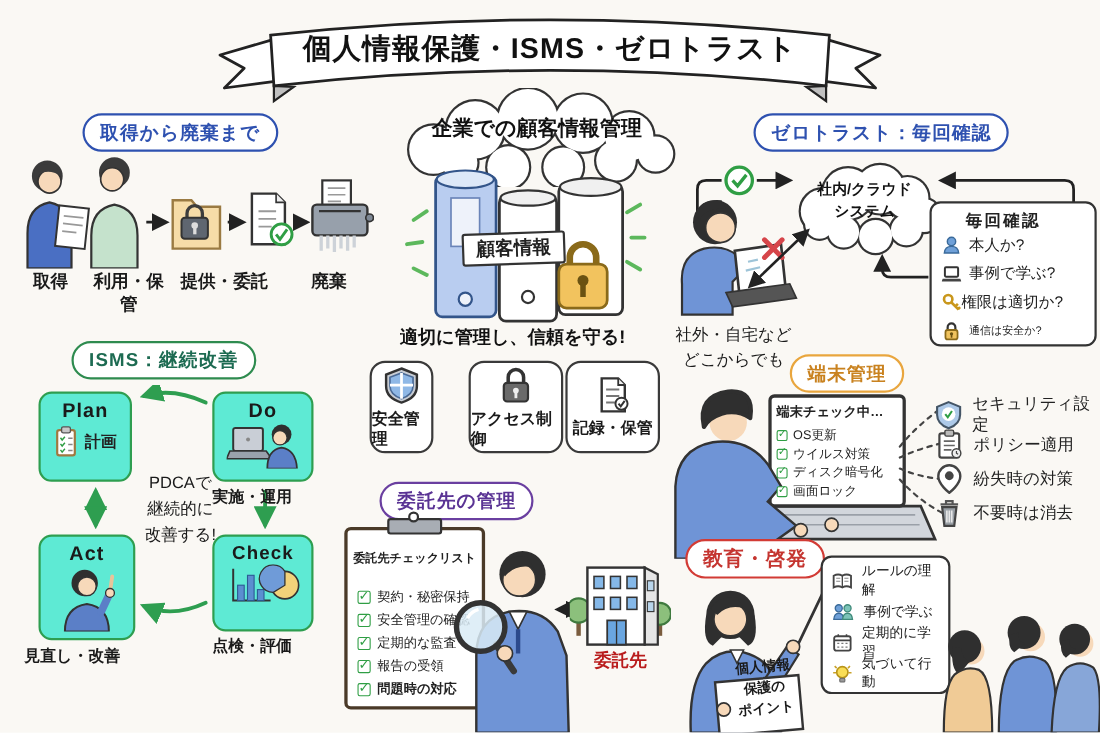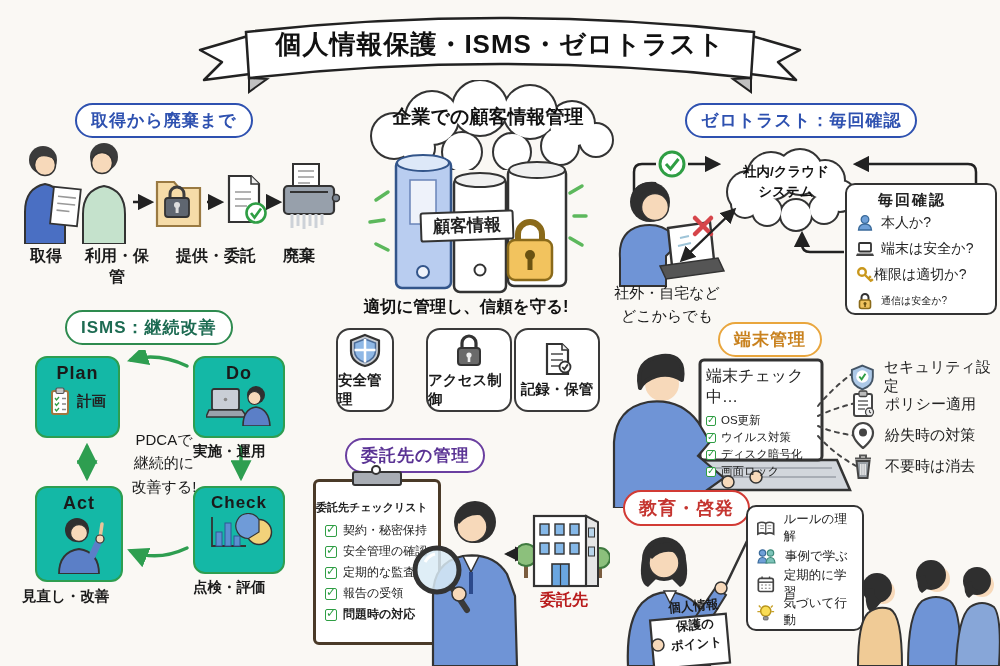--- a/index.html
+++ b/index.html
@@ -17,21 +17,21 @@
   .pre { white-space:pre-line; }
   .cb { display:inline-block; width:12px; height:12px; border:1.6px solid #2f9e44; border-radius:2px;
         position:relative; background:#fff; flex:none; }
   .cb::after { content:"✓"; position:absolute; left:0; top:-4px; font-size:12px; color:#2f9e44; font-weight:bold; }
   .cb.sm { width:10px; height:10px; }
   .cb.sm::after { font-size:10px; top:-3px; }
   .steplbl { position:absolute; top:246px; text-align:center; font-size:16px; font-weight:600; color:#1a1a1a; }
   .mcard { position:absolute; top:328px; height:84px; background:#fff; border:2.4px solid #3a3a3a;
            border-radius:14px; display:flex; flex-direction:column; align-items:center; justify-content:center; gap:3px; }
   .mcard .lbl { font-size:14.5px; font-weight:600; color:#1a1a1a; }
-  .stagebox { position:absolute; background:#14b8a6; border:2.2px solid #2e9e50; border-radius:12px; text-align:center; }
+  .stagebox { position:absolute; background:#5eead4; border:2.2px solid #2e9e50; border-radius:12px; text-align:center; }
   .stage-en { font-size:18px; font-weight:600; color:#1a1a1a; margin-top:5px; letter-spacing:1px; }
   .jp { position:absolute; font-size:14.5px; font-weight:600; color:#1a1a1a; white-space:nowrap; }
   .panel { position:absolute; background:#fff; border:2.2px solid #333; border-radius:10px; }
   .row { display:flex; align-items:center; }
   .label-plate { position:absolute; background:#fff; border:2.5px solid #333; border-radius:3px;
                  text-align:center; font-weight:bold; }
 </style>
 </head>
 <body>
 
@@ -94,21 +94,21 @@
       <rect x="288" y="24" width="26" height="26" fill="#fff" stroke="#333" stroke-width="2"></rect>
       <path d="M293,31 h16 M293,37 h16 M293,43 h12" stroke="#999" stroke-width="1.5"></path>
       <rect x="279" y="46" width="50" height="28" rx="4" fill="#97a0ab" stroke="#333" stroke-width="2.2"></rect>
       <path d="M285,52 h38" stroke="#333" stroke-width="2"></path>
       <path d="M287,74 v14 M293,74 v12 M299,74 v15 M305,74 v12 M311,74 v14 M317,74 v11" stroke="#cdd2d8" stroke-width="3"></path>
       <circle cx="331" cy="58" r="3.5" fill="#7e8894" stroke="#333" stroke-width="1.5"></circle>
     </g>
   </svg>
   <div class="steplbl" style="left:16px;width:60px">取得</div>
   <div class="steplbl" style="left:78px;width:78px">利用・保管</div>
-  <div class="steplbl" style="left:176px;width:80px">提供・委託</div>
+  <div class="steplbl" style="left:164px;width:80px">提供・委託</div>
   <div class="steplbl" style="left:269px;width:60px">廃棄</div>
 
   <svg class="abs" style="left:346px;top:80px" width="284" height="90" viewBox="0 0 284 90">
     <g stroke="#333" stroke-width="4" fill="#fff">
       <circle cx="48" cy="56" r="22"></circle>
         <circle cx="86" cy="38" r="26"></circle>
         <circle cx="134" cy="28" r="27"></circle>
       <circle cx="184" cy="32" r="26"></circle>
         <circle cx="226" cy="44" r="22"></circle>
         <circle cx="250" cy="60" r="16"></circle>
@@ -250,38 +250,38 @@
     <g stroke="#d6454a" stroke-width="4.5" stroke-linecap="round">
       <path d="M87,80 L103,96"></path>
         <path d="M103,80 L87,96"></path>
     </g>
     <path d="M74,122 L126,72" stroke="#222" stroke-width="2.4" marker-start="url(#m2)" marker-end="url(#m2)"></path>
     <path d="M368,46 L368,34 Q368,26 360,26 L248,26" stroke="#222" stroke-width="2.5" fill="none" marker-end="url(#m2)"></path>
     <path d="M236,114 L202,114 Q194,114 194,106 L194,96" stroke="#222" stroke-width="2.5" fill="none" marker-end="url(#m2)"></path>
   </svg>
   <div class="abs pre" style="left:738px;top:162px;width:96px;text-align:center;font-size:13.5px;font-weight:bold;line-height:1.45;color:#111">社内/クラウド
 システム</div>
-  <div class="abs pre" style="left:610px;top:282px;width:114px;text-align:center;font-size:15px;font-weight:500;line-height:1.5;color:#1a1a1a">社外・自宅など
+  <div class="abs pre" style="left:610px;top:294px;width:114px;text-align:center;font-size:15px;font-weight:500;line-height:1.5;color:#1a1a1a">社外・自宅など
 どこからでも</div>
 
   <div class="panel" style="left:845px;top:183px;width:152px;height:132px;padding:6px 9px">
     <div style="font-size:15px;font-weight:600;margin-left:22px;letter-spacing:2px">毎回確認</div>
     <div class="row" style="gap:7px;height:26px">
       <svg width="18" height="18" viewBox="0 0 18 18">
         <circle cx="9" cy="5.5" r="3.8" fill="#6fa0d8" stroke="#3a6a9a" stroke-width="1.3"></circle>
         <path d="M2.5,16 Q3,10 9,10 Q15,10 15.5,16 Z" fill="#6fa0d8" stroke="#3a6a9a" stroke-width="1.3"></path>
       </svg>
       <span style="font-size:14px">本人か?</span>
     </div>
     <div class="row" style="gap:7px;height:26px">
       <svg width="18" height="18" viewBox="0 0 18 18">
         <rect x="3" y="3" width="12" height="8.5" rx="1" fill="#fff" stroke="#333" stroke-width="1.8"></rect>
         <path d="M1,13.5 h16 l1,2.5 h-18 z" fill="#444"></path>
       </svg>
-      <span style="font-size:14px">端末は安全か?</span>
+      <span style="font-size:14px">事例で学ぶ?</span>
     </div>
     <div class="row" style="gap:0;height:26px">
       <svg width="18" height="18" viewBox="0 0 18 18">
         <circle cx="6" cy="6" r="3.8" fill="none" stroke="#c9971c" stroke-width="2.4"></circle>
         <path d="M9,9 L15.5,15.5 M12.5,12.5 l2.3,-2.3 M15,15 l1.8,-1.8" stroke="#c9971c" stroke-width="2.4" fill="none"></path>
       </svg>
       <span style="font-size:14px">権限は適切か?</span>
     </div>
     <div class="row" style="gap:7px;height:26px">
       <svg width="18" height="18" viewBox="0 0 18 18">
@@ -372,21 +372,21 @@
     <rect x="88" y="18" width="122" height="100" rx="4" fill="#fff" stroke="#333" stroke-width="3"></rect>
     <g>
       <circle cx="50" cy="42" r="17" fill="#f7d9ba"></circle>
       <path d="M28,46 Q22,18 50,14 Q74,12 70,38 Q58,30 44,34 Q32,38 28,46 Z" fill="#2f2f2f" stroke="#2f2f2f" stroke-width="4" stroke-linejoin="round"></path>
       <path d="M2,166 L2,100 Q4,66 36,60 Q68,56 86,80 L98,100 L86,114 L112,136 L70,166 Z" fill="#6f94d6" stroke="#333" stroke-width="2.2"></path>
       <circle cx="116" cy="140" r="6" fill="#f7d9ba" stroke="#333" stroke-width="1.5"></circle>
       <circle cx="144" cy="135" r="6" fill="#f7d9ba" stroke="#333" stroke-width="1.5"></circle>
     </g>
   </svg>
   <div class="abs" style="left:706px;top:366px;width:110px">
-    <div style="font-size:16px;font-weight:400;margin-bottom:4px">端末チェック中…</div>
+    <div style="font-size:12px;font-weight:700;margin-bottom:4px">端末チェック中…</div>
     <div class="row" style="gap:5px;height:17px">
         <span class="cb sm"></span>
         <span style="font-size:11.5px;font-weight:500">OS更新</span>
       </div>
     <div class="row" style="gap:5px;height:17px">
         <span class="cb sm"></span>
         <span style="font-size:11.5px;font-weight:500">ウイルス対策</span>
       </div>
     <div class="row" style="gap:5px;height:17px">
         <span class="cb sm"></span>
@@ -434,21 +434,21 @@
     <svg width="26" height="28" viewBox="0 0 26 28">
       <path d="M5,6.5 H21 M10,6.5 V3.5 H16 V6.5" stroke="#555" stroke-width="2" fill="none"></path>
       <path d="M6.5,9 L8.5,26 H17.5 L19.5,9 Z" fill="#9aa0a6" stroke="#444" stroke-width="2"></path>
       <path d="M10.8,12 v11 M13,12 v11 M15.2,12 v11" stroke="#e8e8e8" stroke-width="1.5"></path>
     </svg>
     <span style="font-size:15px;font-weight:500">不要時は消去</span>
   </div>
 
   <div class="tbox purple-t" style="left:345px;top:438px">委託先の管理</div>
   <div class="abs" style="left:313px;top:479px;width:128px;height:166px;background:#fff;border:3px solid #4a3a28;border-radius:6px;padding-top:18px">
-    <div style="font-size:11px;font-weight:700;text-align:left;margin-bottom:5px">委託先チェックリスト</div>
+    <div style="font-size:11px;font-weight:700;text-align:center;margin-bottom:17px">委託先チェックリスト</div>
     <div style="padding:0 9px">
       <div class="row" style="gap:6px;height:21px">
           <span class="cb"></span>
           <span style="font-size:12px;font-weight:500">契約・秘密保持</span>
         </div>
       <div class="row" style="gap:6px;height:21px">
           <span class="cb"></span>
           <span style="font-size:12px;font-weight:500">安全管理の確認</span>
         </div>
       <div class="row" style="gap:6px;height:21px">

